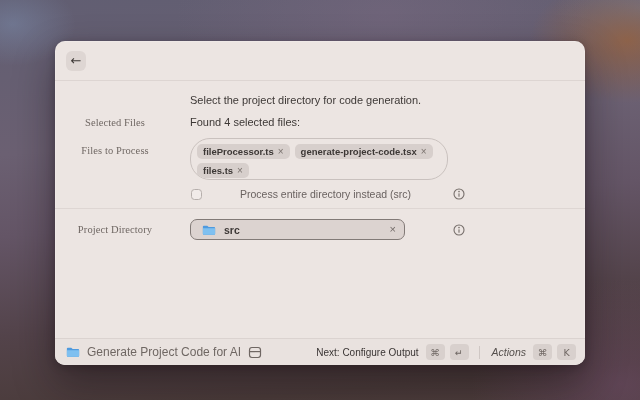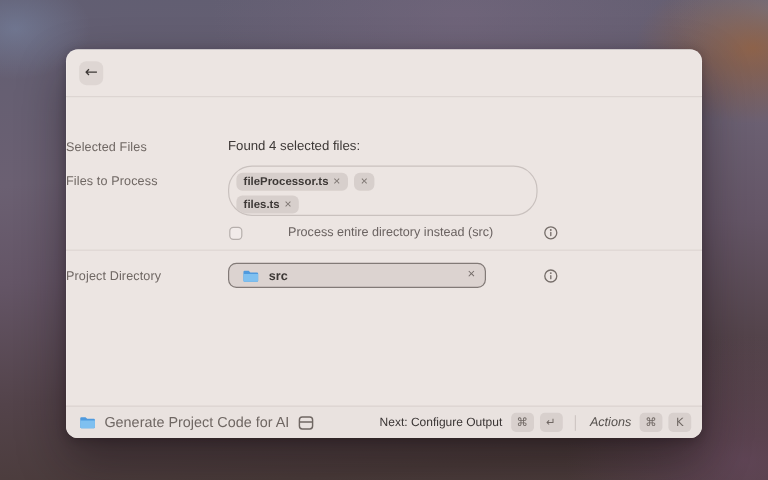--- a/index.html
+++ b/index.html
@@ -22,22 +22,22 @@
     overflow:hidden;
   }
   .header { position:absolute; left:0; top:0; width:100%; height:40px; border-bottom:1px solid #ddd5d2; }
   .back-btn {
     position:absolute; left:11px; top:10px; width:20px; height:20px;
     background:#ded6d3; border:none; border-radius:6px; cursor:pointer;
     color:var(--text-primary); font-size:13px; line-height:20px; text-align:center;
     font-family:"DejaVu Sans", sans-serif;
   }
   .label-col {
-    position:absolute; left:0; width:120px; text-align:left;
-    font-size:10.5px; color:var(--text-secondary); letter-spacing:.1px;
+    position:absolute; left:0; width:120px; text-align:center;
+    font-size:10.5px; color:var(--text-secondary); letter-spacing:.1px;font-family:Liberation Serif, serif;
   }
   .val-col { position:absolute; left:135px; }
   .instruction { top:53px; font-size:11px; color:var(--text-primary); }
   .found-files { top:75px; font-size:11px; color:var(--text-primary); }
   .tagbox {
     position:absolute; left:135px; top:97px; width:258px; height:42px;
     border:1px solid #c9c1be; border-radius:20px; padding:5px 6px;
     display:flex; flex-direction:column; gap:4px; overflow:hidden;
   }
   .tagrow { display:flex; gap:5px; }
@@ -85,33 +85,35 @@
 <body>
 
 <div></div>
 
 <div class="window">
 
   <div class="header">
     <button class="back-btn">←</button>
   </div>
 
+  <div class="val-col instruction">Select the project directory for code generation.</div>
 
   <div class="label-col" style="top:76px">Selected Files</div>
   <div class="val-col found-files">Found 4 selected files:</div>
 
   <div class="label-col" style="top:104px">Files to Process</div>
 
   <div class="tagbox">
     <div class="tagrow">
       <span class="tag">
         <span>fileProcessor.ts</span>
         <span class="x">×</span>
       </span>
       <span class="tag">
+        <span>generate-project-code.tsx</span>
         <span class="x">×</span>
       </span>
     </div>
     <div class="tagrow">
       <span class="tag">
         <span>files.ts</span>
         <span class="x">×</span>
       </span>
     </div>
   </div>

